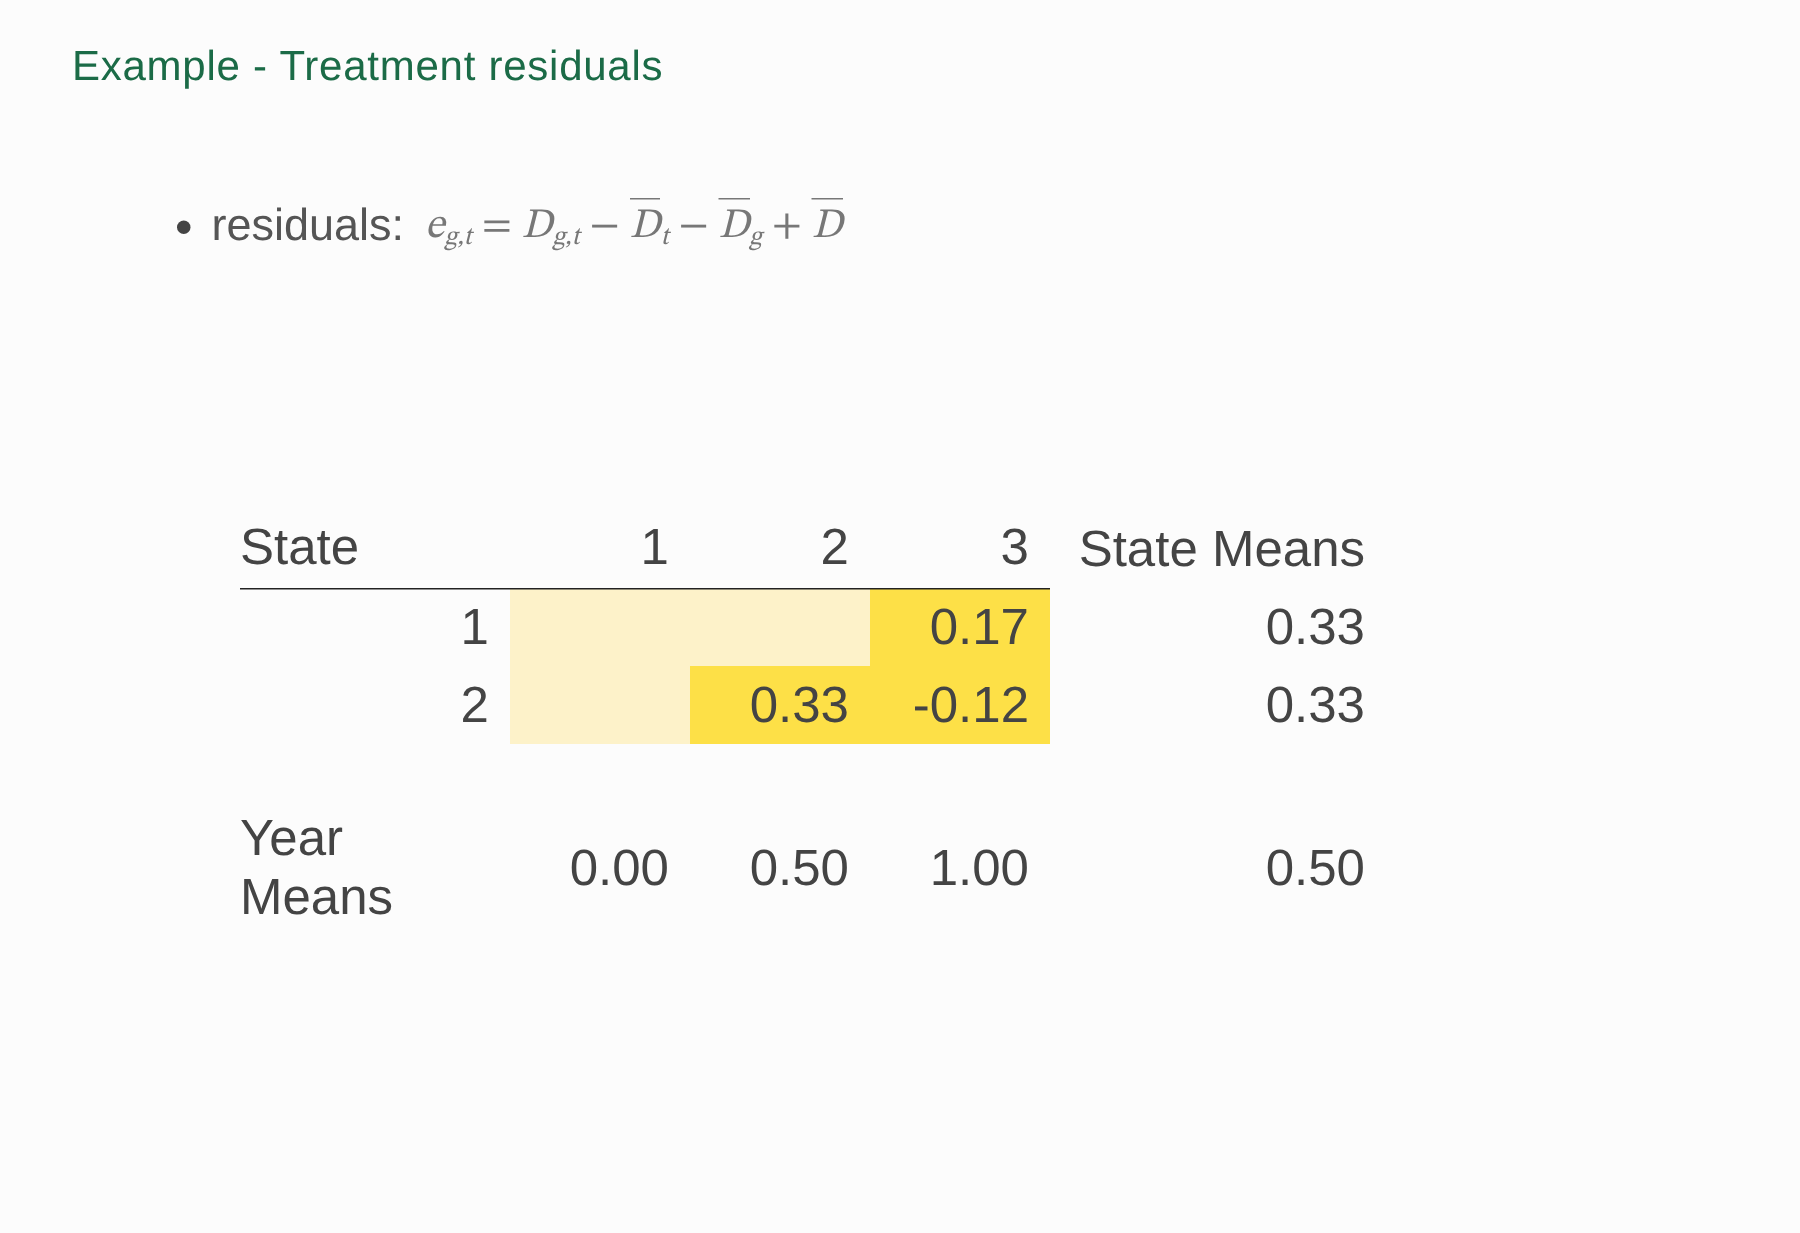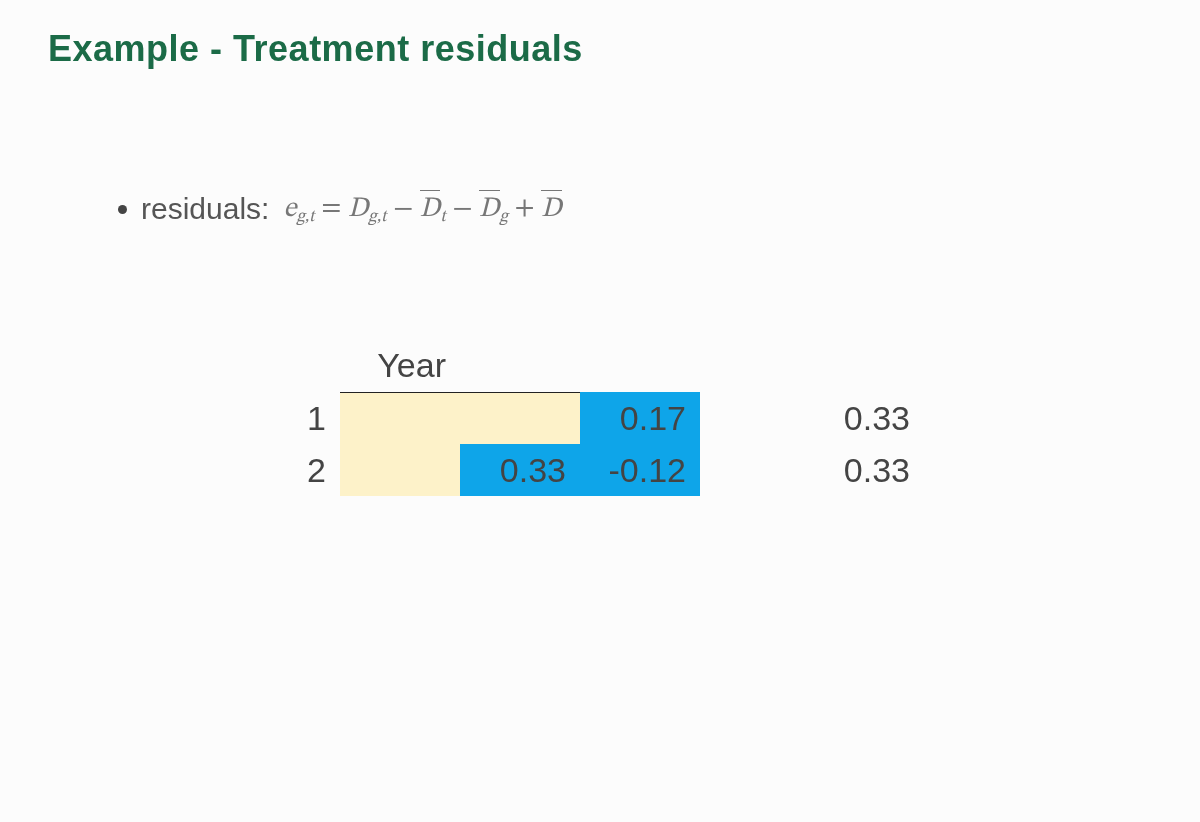--- a/index.html
+++ b/index.html
@@ -13,26 +13,26 @@
 }
 .slide {
   position: relative;
   width: 1200px;
   height: 822px;
   box-sizing: border-box;
   padding: 28px 48px 48px 48px;
 }
 .title {
   color: #1b6b47;
-  font-size: 36px;
-  font-weight: 700;
+  font-size: 28px;
+  font-weight: 400;
   letter-spacing: 0.5px;
 }
 .bullet-line {
-  margin-top: 120px;
+  margin-top: 72px;
   margin-left: 70px;
   font-size: 30px;
   color: #555;
   display: flex;
   align-items: center;
   gap: 14px;
 }
 .bullet-dot {
   width: 9px;
   height: 9px;
@@ -85,21 +85,21 @@
 td.colw { width: 120px; }
 td.statecol { width: 180px; text-align: left; padding-left: 0; }
 td.meanscol { width: 230px; text-align: right; padding-right: 20px; }
 
 .year-head { text-align: left; padding-left: 4px; }
 .state-head { text-align: left; padding-left: 0; }
 
 .border-bottom { border-bottom: 1.5px solid #222; }
 
 .fill-yellow { background: #fdf2c9; }
-.fill-green  { background: #0ea5e9; }
+.fill-green  { background: #fde047; }
 .txt-green   { color: #3b6a2e; }
 .txt-red     { color: #b02626; }
 .txt-blue    { color: #2a5fa3; }
 .txt-purple  { color: #5a2a8c; }
 
 .spacer-row td { height: 40px; }
 </style>
 </head>
 <body>
 
@@ -110,28 +110,28 @@
   <div class="bullet-line">
     <span class="bullet-dot"></span>
     <span>residuals:</span>
     <span class="formula">e<span class="sub">g,t</span>&nbsp;<span class="rom">=</span>&nbsp;D<span class="sub">g,t</span>&nbsp;<span class="rom">−</span>&nbsp;<span class="bar">D</span><span class="sub">t</span>&nbsp;<span class="rom">−</span>&nbsp;<span class="bar">D</span><span class="sub">g</span>&nbsp;<span class="rom">+</span>&nbsp;<span class="bar">D</span></span>
   </div>
 
   <div class="tbl-wrap">
     <table class="tbl">
 
       <tbody>
-          <tr>
-        <td class="statecol"></td>
-        <td class="colw year-head border-bottom">Year</td>
-        <td class="colw border-bottom"></td>
-        <td class="colw"></td>
-        <td class="meanscol"></td>
+
+      <tr>
+        <td class="statecol state-head border-bottom">State</td>
+        <td class="colw border-bottom">1</td>
+        <td class="colw border-bottom">2</td>
+        <td class="colw border-bottom">3</td>
+        <td class="meanscol txt-blue">State Means</td>
       </tr>
-
 
       <tr>
         <td class="statecol" style="text-align:right;">1</td>
         <td class="colw fill-yellow"></td>
         <td class="colw fill-yellow"></td>
         <td class="colw fill-green txt-green">0.17</td>
         <td class="meanscol txt-blue">0.33</td>
       </tr>
 
       <tr>
@@ -139,17 +139,24 @@
         <td class="colw fill-yellow"></td>
         <td class="colw fill-green txt-green">0.33</td>
         <td class="colw fill-green txt-green">-0.12</td>
         <td class="meanscol txt-blue">0.33</td>
       </tr>
 
       <tr class="spacer-row">
             <td colspan="5"></td>
           </tr>
 
+      <tr>
+        <td class="statecol txt-red" style="text-align:left;">Year Means</td>
+        <td class="colw txt-red">0.00</td>
+        <td class="colw txt-red">0.50</td>
+        <td class="colw txt-red">1.00</td>
+        <td class="meanscol txt-purple">0.50</td>
+      </tr>
     </tbody>
       </table>
   </div>
 
 </div>
 
 </body></html>

